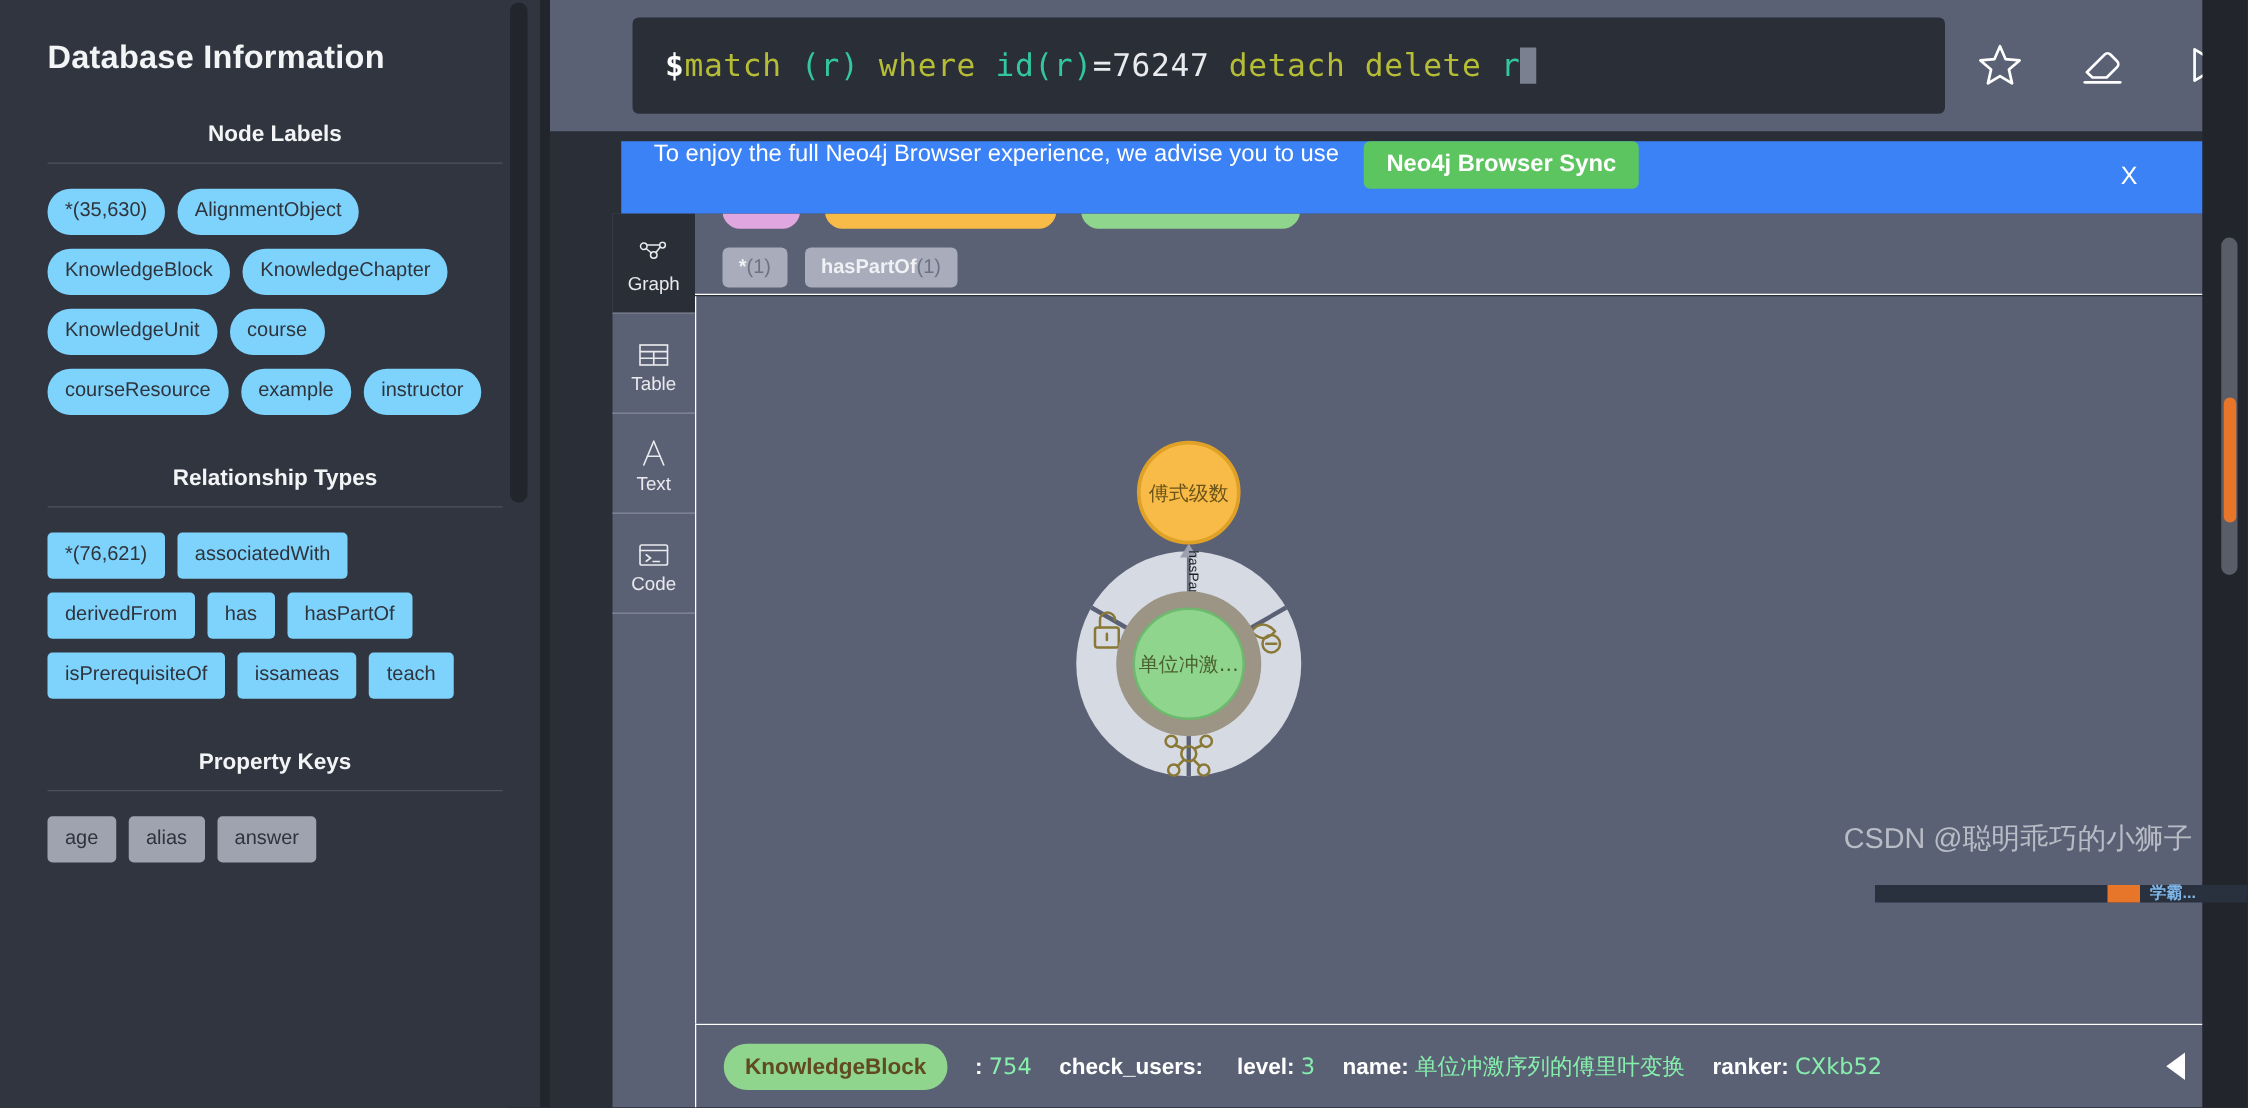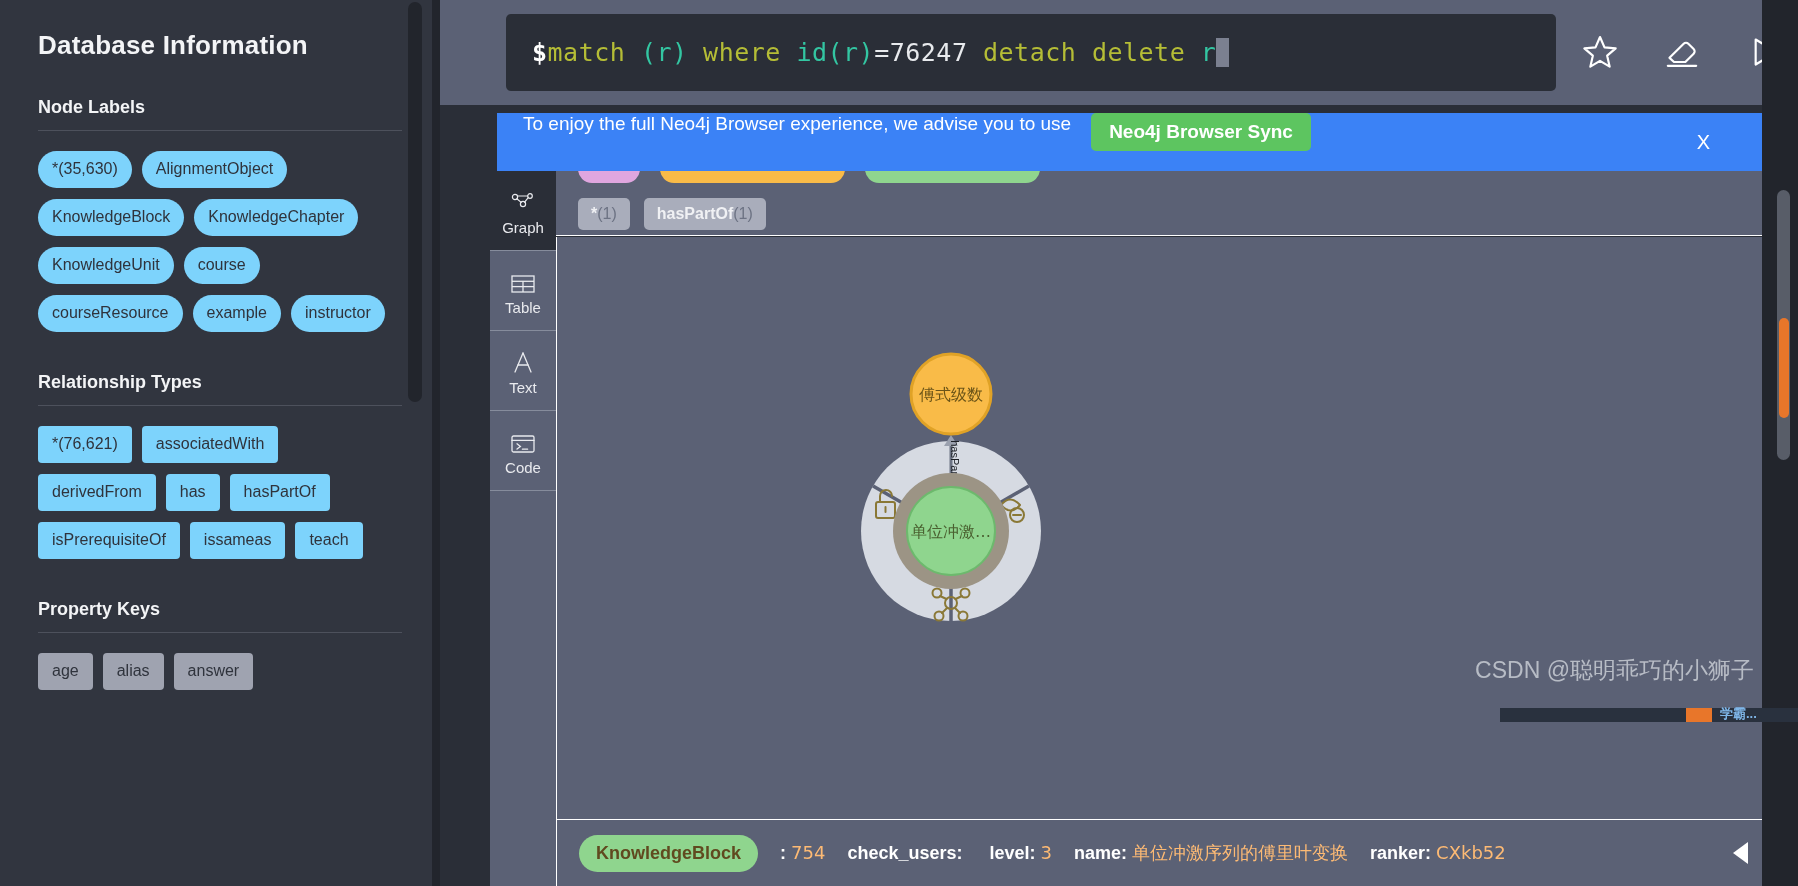--- a/index.html
+++ b/index.html
@@ -19,20 +19,21 @@
     overflow: hidden;
   }
   #sidebar-inner { padding: 30px 38px 0 38px; }
   .db-title {
     color: #f3f4f6; font-size: 26px; font-weight: bold;
     letter-spacing: .2px; margin-bottom: 36px;
   }
   .sec-head {
     color: #f3f4f6; font-size: 18px; font-weight: bold;
     margin-bottom: 12px;
+    text-align: center;
   }
   .sec-rule { height: 1px; background: #4d515c; margin-bottom: 20px; }
   .chips { display: flex; flex-wrap: wrap; gap: 11px 10px; }
   .chip {
     background: #7dd3fc; color: #2f333c;
     font-size: 16px; line-height: 1;
     padding: 10px 14px 11px 14px;
     white-space: nowrap;
   }
   .chip.node { border-radius: 22px; }
@@ -182,21 +183,21 @@
     display: flex; align-items: center;
   }
   #insp-chip {
     background: #8fd58e; color: #604a1f;
     font-size: 18px; font-weight: bold;
     padding: 8px 17px; border-radius: 20px;
     margin-left: 22px; cursor: pointer;
   }
   .insp-pair { margin-left: 22px; font-size: 18px; white-space: nowrap; }
   .insp-k { color: #ffffff; font-weight: bold; }
-  .insp-v { color: #fdba74; }
+  .insp-v { color: #86efac; }
   #insp-collapse {
     position: absolute; right: 14px; top: 50%;
     transform: translateY(-50%);
     width: 0; height: 0;
     border-top: 11px solid transparent;
     border-bottom: 11px solid transparent;
     border-right: 15px solid #ffffff;
     cursor: pointer;
   }
 

